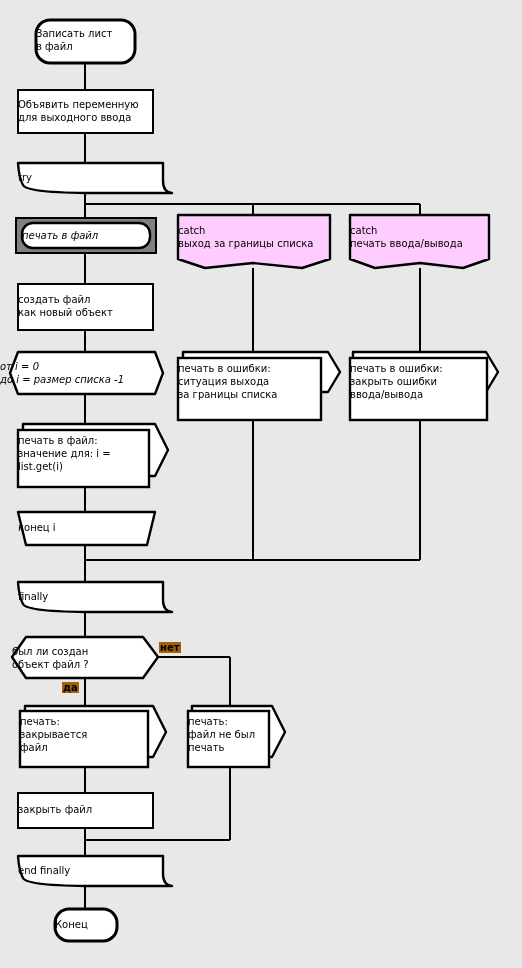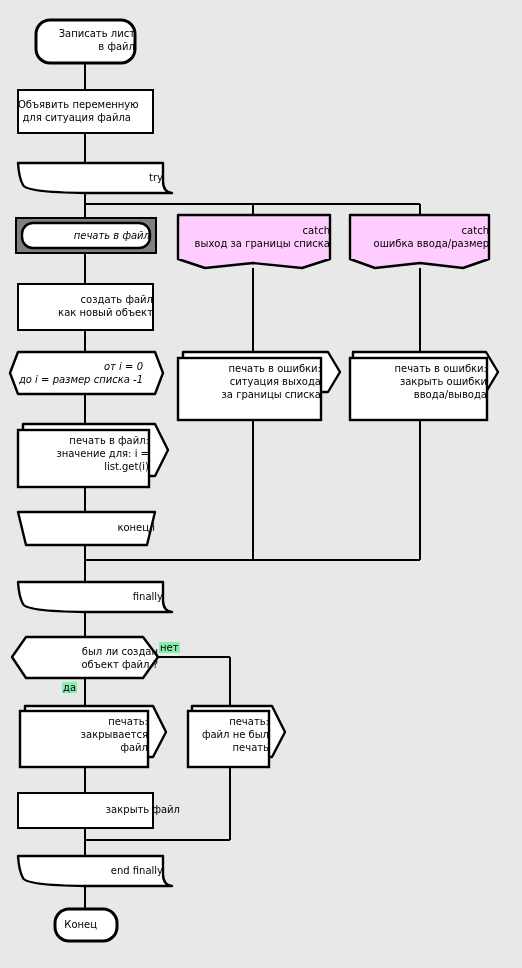--- a/index.html
+++ b/index.html
@@ -16,36 +16,37 @@
   }
   #flow-canvas {
     position: absolute;
     left: 0;
     top: 0;
     width: 522px;
     height: 968px;
   }
   .node-label {
     position: absolute;
-    text-align: right;
+    text-align: left;
     font-family: "DejaVu Sans", sans-serif;
     font-size: 10px;
     color: #000;
     line-height: 13px;
     white-space: pre;
     pointer-events: none;
   }
   .edge-label {
     position: absolute;
     font-family: "DejaVu Sans", sans-serif;
     font-size: 10px;
     color: #000;
-    background: #86efac;
+    background: #a16207;
     line-height: 11px;
     padding: 0 1px;
+    font-weight: bold;
   }
 </style>
 </head>
 <body>
 
 <svg id="flow-canvas" viewBox="0 0 522 968">
   <rect x="0" y="0" width="522" height="968" fill="#e8e8e8"></rect>
 
   <g id="connectors" fill="none" stroke="#000" stroke-width="2">
 
@@ -178,29 +179,29 @@
     <path d="M18,856 L163,856 L163,874 Q163,885 172,886 L94,886 Q27,886 23,878 Q19,871 18,856 Z" fill="#ffffff" stroke="#000" stroke-width="2.4" stroke-linejoin="round"></path>
   </g>
 
   <g>
     <rect x="55" y="909" width="62" height="32" rx="14" ry="14" fill="#ffffff" stroke="#000" stroke-width="3"></rect>
   </g>
 </svg>
 
 <div class="node-label" style="left:36px; top:27px; width:99px;"><span>Записать лист</span><br><span>в файл</span></div>
 
-<div class="node-label" style="left:18px; top:98px; width:113px;"><span>Объявить переменную</span><br><span>для ситуация файла</span></div>
+<div class="node-label" style="left:18px; top:98px; width:113px;"><span>Объявить переменную</span><br><span>для выходного ввода</span></div>
 
 <div class="node-label" style="left:18px; top:171px; width:145px;">try</div>
 
 <div class="node-label" style="left:22px; top:229px; width:128px;font-style:italic;">печать в файл</div>
 
 <div class="node-label" style="left:178px; top:224px; width:152px;"><span>catch</span><br><span>выход за границы списка</span></div>
 
-<div class="node-label" style="left:350px; top:224px; width:139px;"><span>catch</span><br><span>ошибка ввода/размер</span></div>
+<div class="node-label" style="left:350px; top:224px; width:139px;"><span>catch</span><br><span>печать ввода/вывода</span></div>
 
 <div class="node-label" style="left:18px; top:293px; width:135px;"><span>создать файл</span><br><span>как новый объект</span></div>
 
 <div class="node-label" style="left:0; top:360px; width:143px;font-style:italic;"><span>от i = 0</span><br><span>до i = размер списка -1</span></div>
 
 <div class="node-label" style="left:178px; top:362px; width:143px;"><span>печать в ошибки:</span><br><span>ситуация выхода</span><br><span>за границы списка</span></div>
 
 <div class="node-label" style="left:350px; top:362px; width:137px;"><span>печать в ошибки:</span><br><span>закрыть ошибки</span><br><span>ввода/вывода</span></div>
 
 <div class="node-label" style="left:18px; top:434px; width:131px;"><span>печать в файл:</span><br><span>значение для: i =</span><br><span>list.get(i)</span></div>

